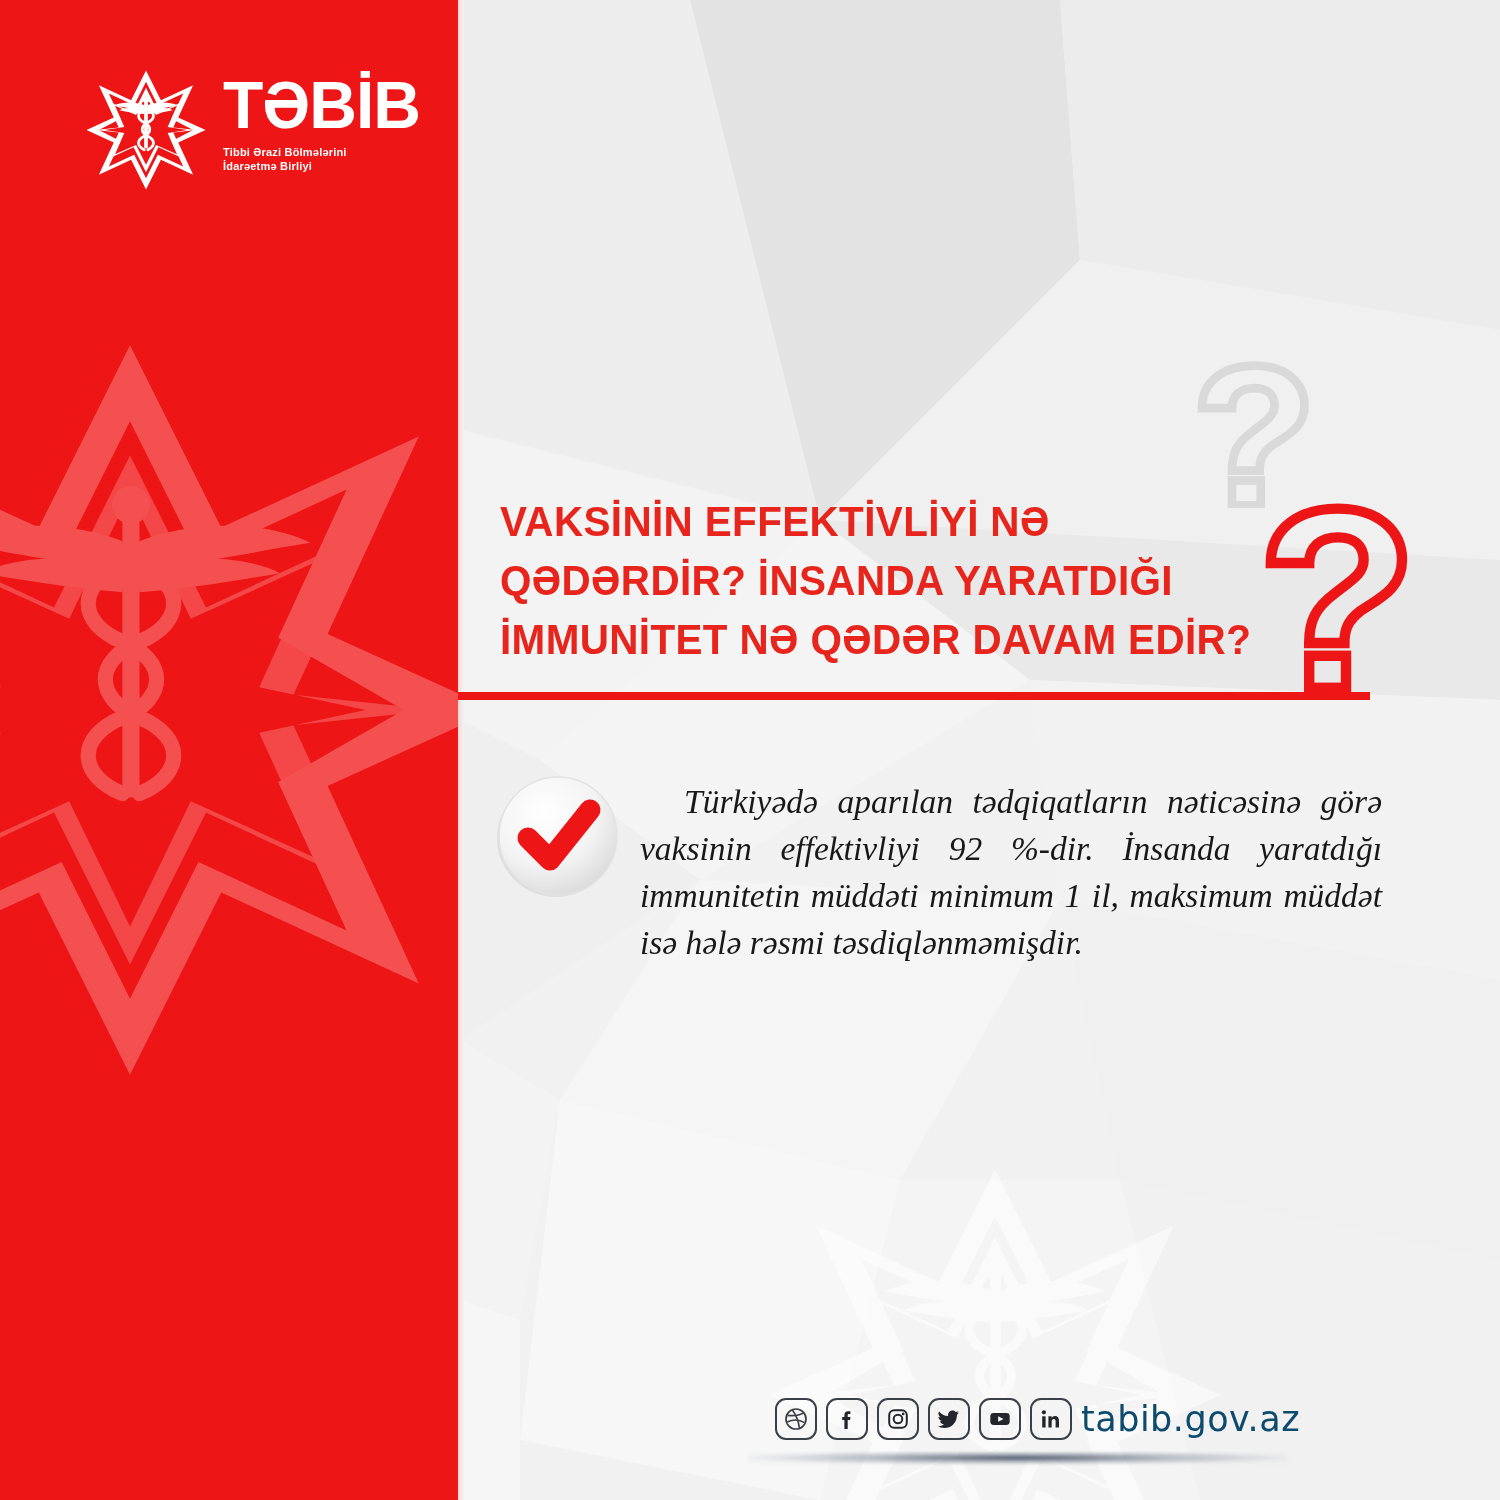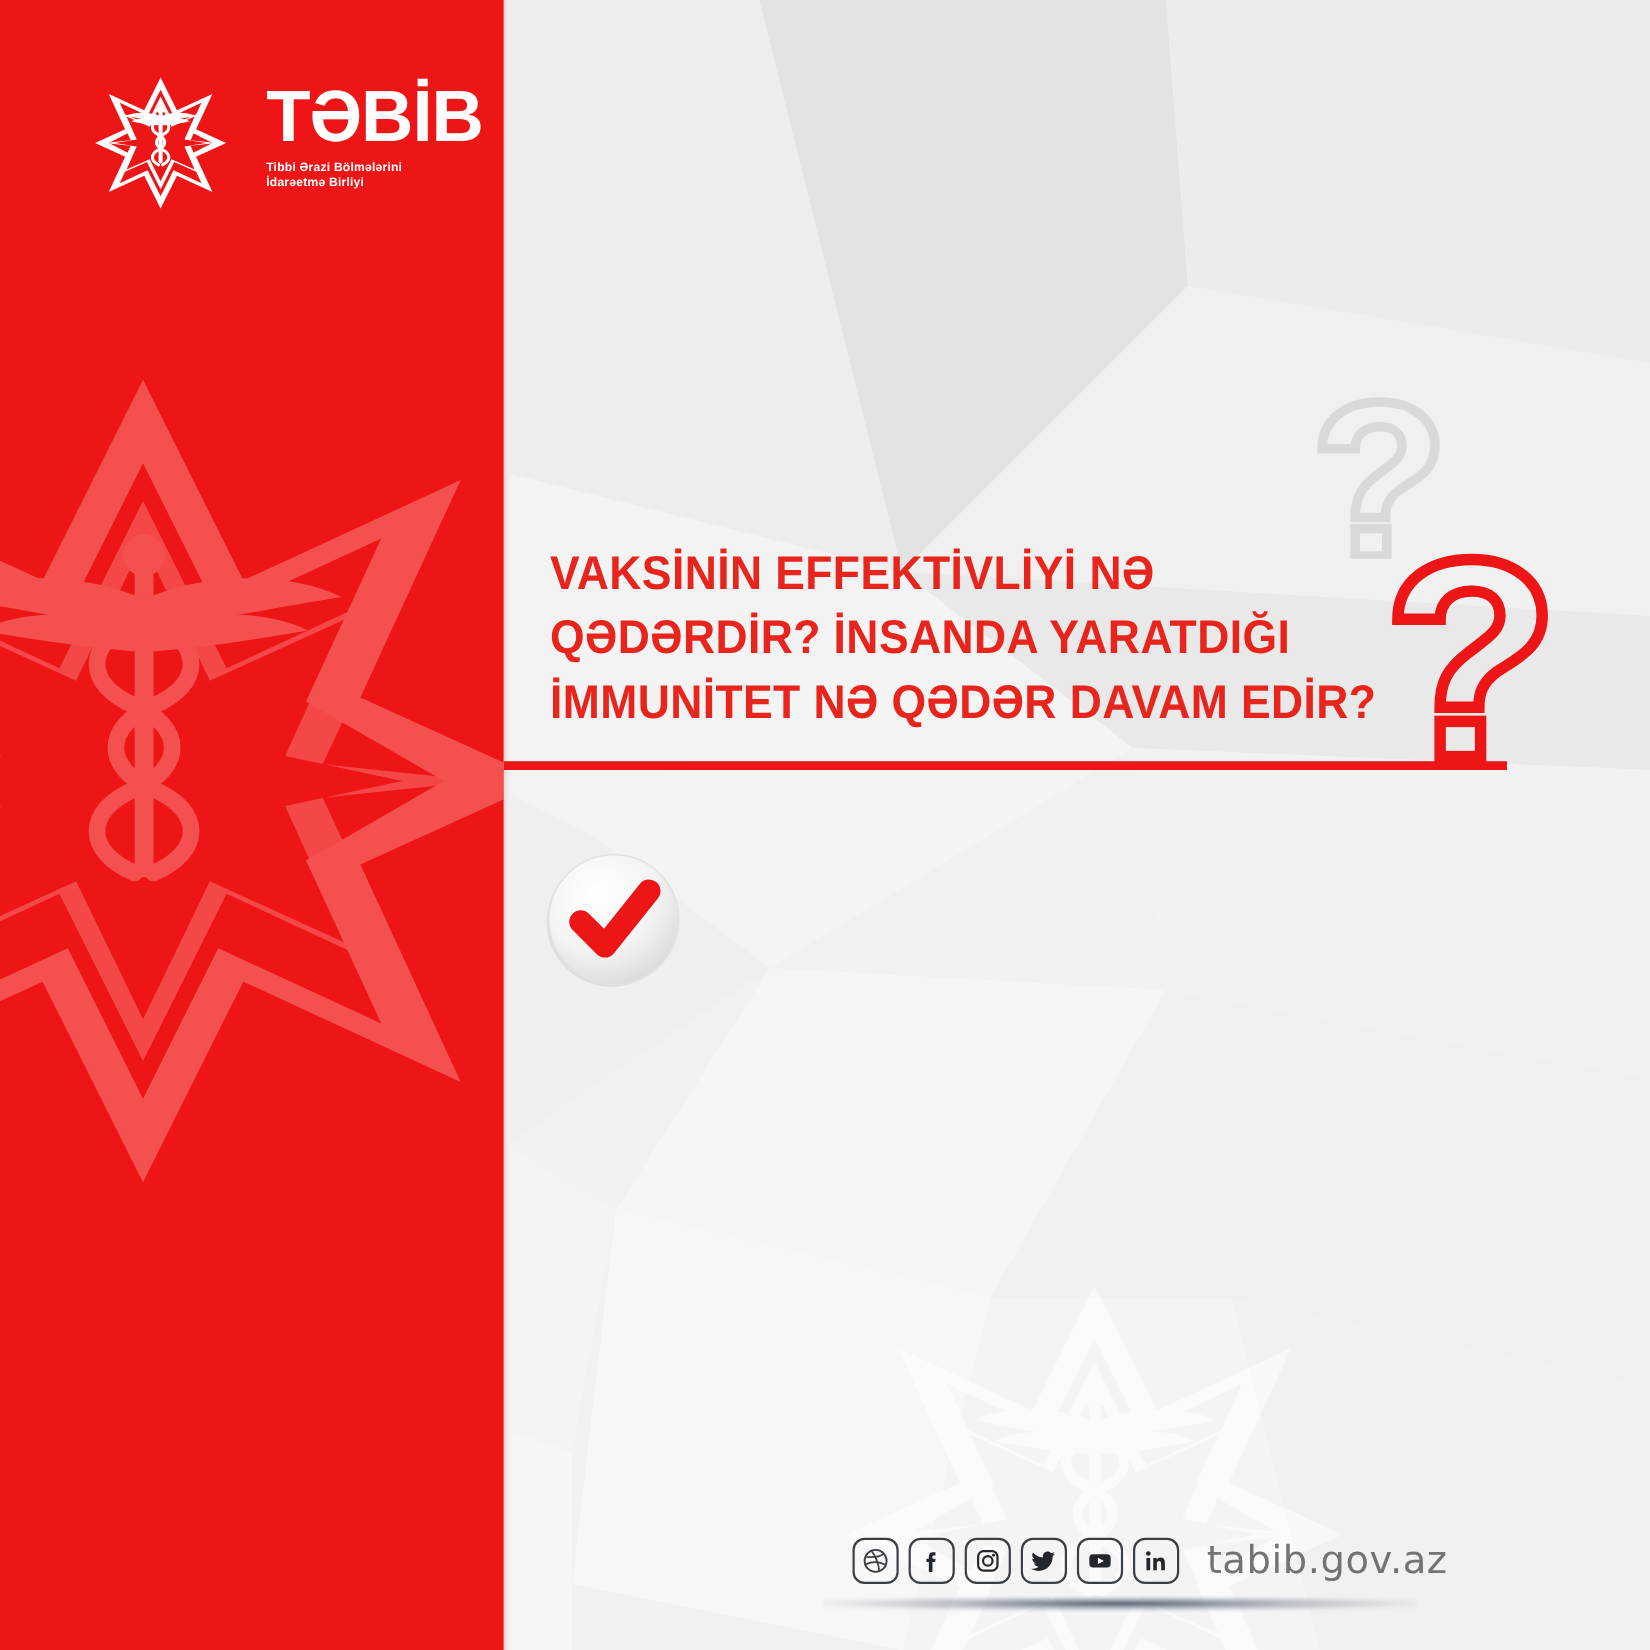--- a/index.html
+++ b/index.html
@@ -23,21 +23,21 @@
     background:#ED1515;overflow:hidden;
   }
   .red-seam{
     position:absolute;left:458px;top:0;width:6px;height:1500px;
     background:linear-gradient(to right,#f7d9d4,#f3f3f3);
   }
   .panel-watermark{position:absolute;left:-250px;top:330px;width:760px;height:760px;opacity:1;}
   .panel-watermark svg{width:100%;height:100%;display:block;}
 
   
-  .logo{position:absolute;left:84px;top:68px;display:flex;align-items:flex-start;gap:34px;}
+  .logo{position:absolute;left:84px;top:68px;display:flex;align-items:flex-start;gap:15px;}
   .logo-mark{width:124px;height:124px;flex:0 0 124px;}
   .logo-mark svg{display:block;width:100%;height:100%;}
   .logo-text{padding-top:6px;}
   .wordmark{
     font-family:"Liberation Sans", sans-serif;
     font-weight:bold;font-size:66px;line-height:0.95;color:#ffffff;
     letter-spacing:-1px;
   }
   .tagline{
     margin-top:8px;
@@ -103,23 +103,22 @@
     position:absolute;left:775px;top:1398px;
     display:flex;align-items:center;gap:9px;
   }
   .soc{
     width:42px;height:42px;border:2px solid #3b3f46;border-radius:11px;
     display:flex;align-items:center;justify-content:center;
     box-sizing:border-box;
   }
   .soc svg{display:block;}
   .site{
-    margin-left:16px;
     font-family:"DejaVu Sans", sans-serif;
-    font-size:35px;color:#737373;letter-spacing:0.5px;
+    font-size:35px;color:#0c4a6e;letter-spacing:0.5px;
     white-space:nowrap;
   }
   .footer-shadow{
     position:absolute;left:748px;top:1452px;width:540px;height:13px;
     background:radial-gradient(ellipse at 50% 45%,rgba(60,72,92,0.85) 0%,rgba(90,102,122,0.35) 42%,rgba(150,160,175,0.06) 72%,rgba(255,255,255,0) 100%);
     filter:blur(1.1px);
   }
 </style>
 </head>
 <body>
@@ -244,20 +243,23 @@
           <stop offset="0%" stop-color="#ffffff"></stop>
           <stop offset="58%" stop-color="#f3f3f3"></stop>
           <stop offset="100%" stop-color="#d7d7d7"></stop>
         </radialGradient>
       </defs>
       <circle cx="62" cy="64" r="59" fill="#c9c9c9" opacity="0.45"></circle>
       <circle cx="64" cy="62" r="59" fill="url(#badgeGrad)" stroke="#e2e2e2" stroke-width="1.5"></circle>
       <path d="M34 64 L56 86 L96 36" fill="none" stroke="#ED1515" stroke-width="21" stroke-linecap="round" stroke-linejoin="round"></path>
     </svg>
   </div>
+  <div class="body-copy">
+    <p><span class="indent"></span><span>Türkiyədə aparılan tədqiqatların nəticəsinə görə vaksinin effektivliyi 92 %-dir. İnsanda yaratdığı immunitetin müddəti minimum 1 il, maksimum müddət isə hələ rəsmi təsdiqlənməmişdir.</span></p>
+  </div>
 
   <div class="bottom-watermark">
     <svg viewBox="0 0 400 400">
       <g fill="#ffffff">
         <path d="M200 8 L248 104 L352 56 L304 160 L392 200 L304 240 L352 344 L248 296 L200 392 L152 296 L48 344 L96 240 L8 200 L96 160 L48 56 L152 104 Z
                  M200 48 L164 120 L86 84 L122 162 L56 200 L122 238 L86 316 L164 280 L200 352 L236 280 L314 316 L278 238 L344 200 L278 162 L314 84 L236 120 Z" fill-rule="evenodd"></path>
         <path d="M200 66 L240 146 L326 106 L286 192 L362 200 L286 208 L326 294 L240 254 L200 334 L160 254 L74 294 L114 208 L38 200 L114 192 L74 106 L160 146 Z
                  M200 86 L168 152 L102 122 L132 188 L76 200 L132 212 L102 278 L168 248 L200 314 L232 248 L298 278 L268 212 L324 200 L268 188 L298 122 L232 152 Z" fill-rule="evenodd"></path>
         <path d="M210 118 a82 82 0 1 0 0 164 a64 64 0 1 1 0 -164 Z"></path>
         <rect x="196" y="96" width="9" height="150" rx="4"></rect>

